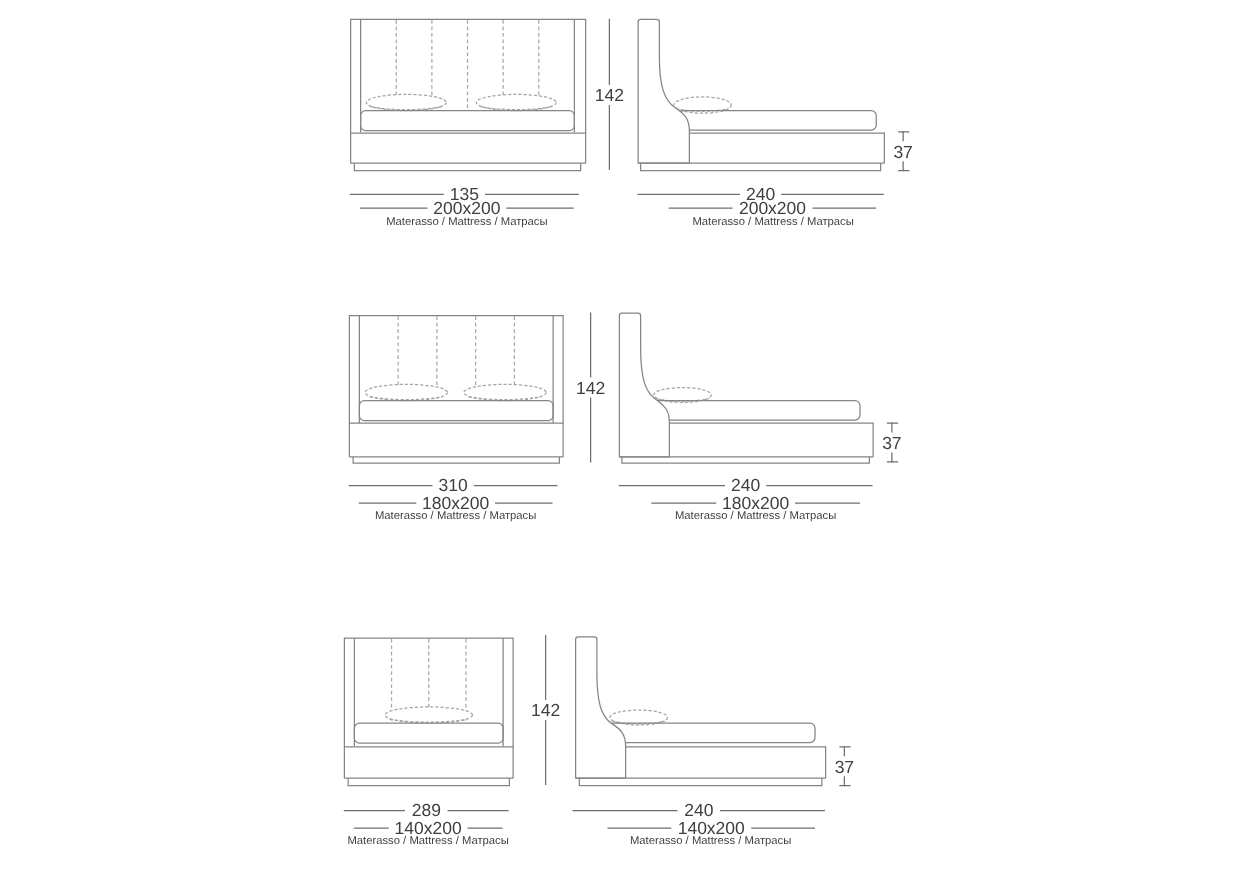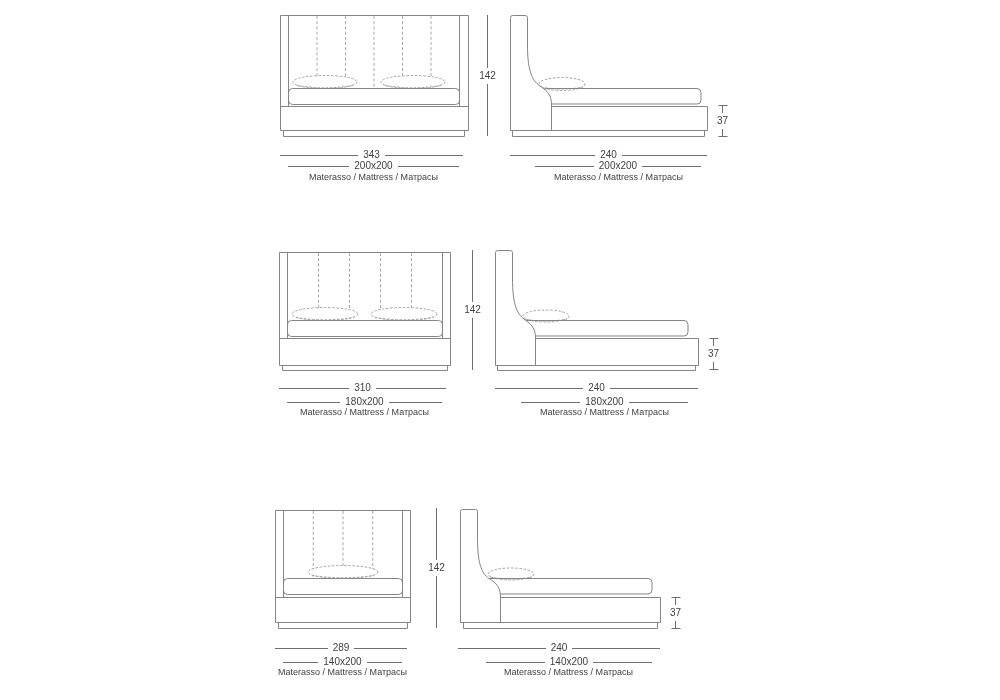--- a/index.html
+++ b/index.html
@@ -13,21 +13,21 @@
   .bedfill{stroke:#858585;stroke-width:1;fill:#ffffff;}
   .ch{stroke:#a8a8a8;stroke-width:1;fill:none;stroke-dasharray:3 2.2;}
   .pl{stroke:#a4a4a4;stroke-width:1;fill:#ffffff;stroke-dasharray:2.5 1.6;}
   .plseam{stroke:#a4a4a4;stroke-width:1;fill:none;stroke-dasharray:2.5 1.6;}
   
   .dim{position:absolute;display:flex;align-items:center;}
   .dim-h{height:16px;flex-direction:row;}
   .dim-v{flex-direction:column;align-items:center;}
   .dl{flex:1 1 auto;height:0;border-top:1px solid #6f6f6f;}
   .dvl{flex:1 1 auto;width:0;border-left:1px solid #6f6f6f;}
-  .dt{font-size:10px;line-height:12px;padding:0 5px;white-space:nowrap;color:#3f3f3f;}
+  .dt{font-size:14px;line-height:12px;padding:0 5px;white-space:nowrap;color:#3f3f3f;}
   .dim-v .dt{padding:2px 0;}
   .tick{position:absolute;left:50%;transform:translateX(-50%);width:9px;height:0;border-top:1px solid #6f6f6f;}
   .tick.t{top:0;}
   .tick.b{bottom:0;}
   .mat-label{position:absolute;font-size:9px;line-height:11px;text-align:center;white-space:nowrap;color:#3f3f3f;}
   .mat-label .it{}
 </style>
 </head>
 <body>
 
@@ -126,21 +126,21 @@
       </g>
       <rect class="bed" x="486" y="578.5" width="166" height="15.5" rx="4"></rect>
       <path class="bedfill" d="M460.5,622.5 L460.5,511.5 Q460.5,509.5 462.5,509.5 L475.5,509.5 Q477.5,509.5 477.5,511.5 L477.5,538 C477.5,562 481,573 489,578.5 C496.5,583.5 500.5,587 500.5,597 L500.5,622.5 Z"></path>
       <path class="bed" d="M500.5,597.5 H660.5 V622.5 M460.5,622.5 H660.5"></path>
       <path class="bed" d="M463.5,622.5 V628.5 H657.5 V622.5"></path>
     </g>
   </svg>
 
   <div class="dim dim-h" style="left:280px;top:147px;width:183px">
     <i class="dl"></i>
-      <span class="dt">343</span>
+      <span class="dt">135</span>
       <i class="dl"></i>
   </div>
   <div class="dim dim-h" style="left:288px;top:158px;width:171px">
     <i class="dl"></i>
       <span class="dt">200x200</span>
       <i class="dl"></i>
   </div>
   <div class="mat-label" style="left:283px;top:172px;width:181px">
     <span>Materasso</span><span> / </span><span class="it">Mattress</span><span> / </span><span class="it">Матрасы</span>
   </div>

